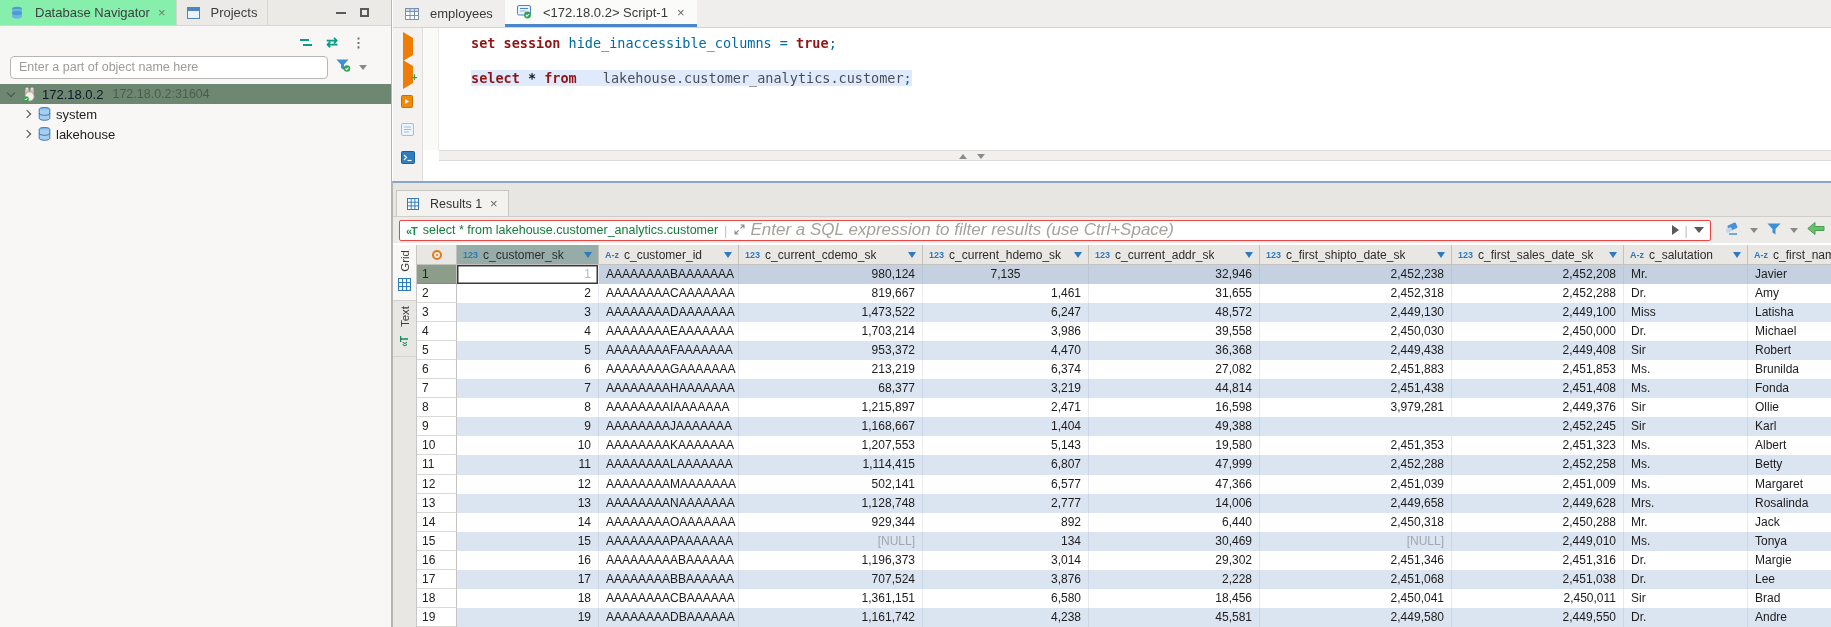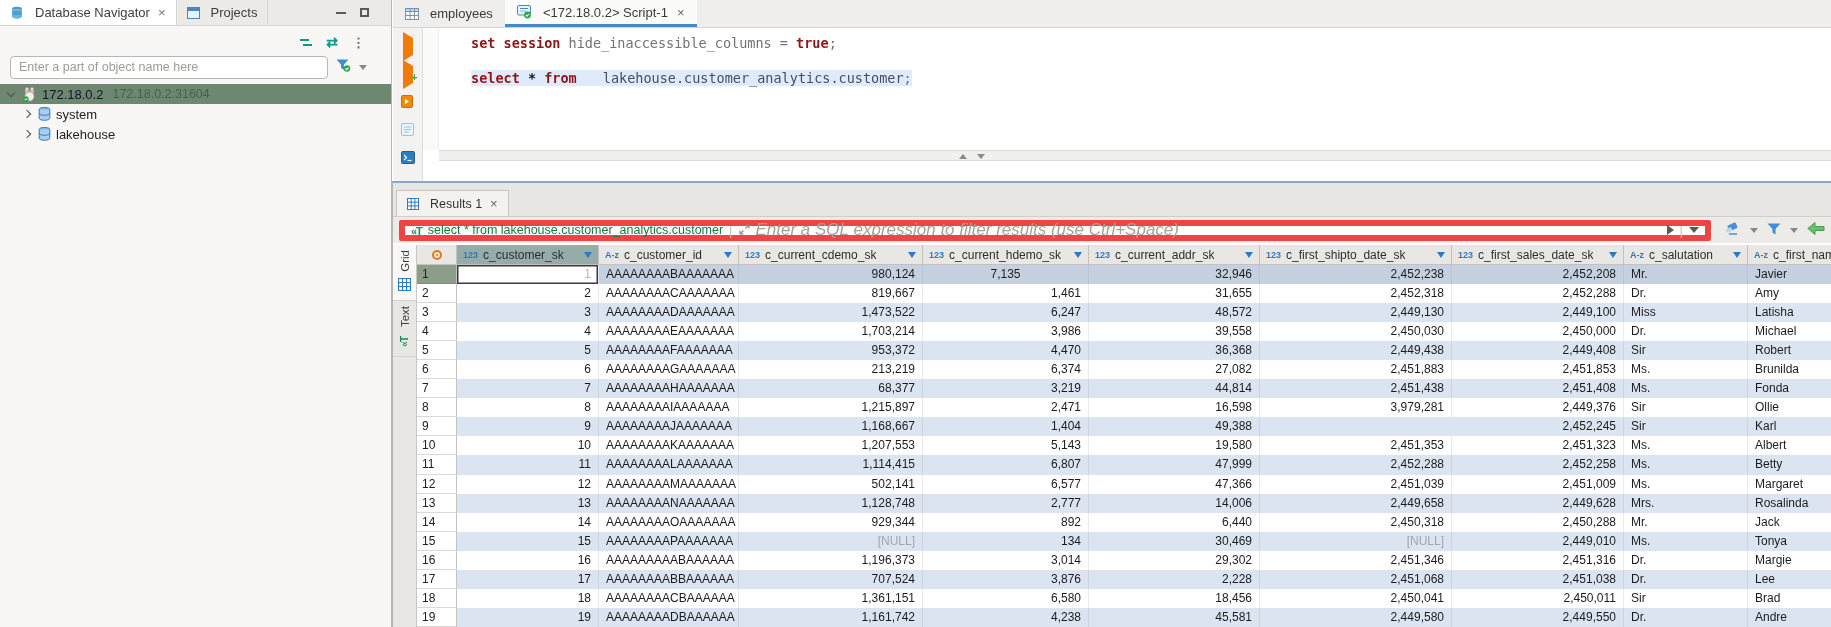--- a/index.html
+++ b/index.html
@@ -4,21 +4,21 @@
 <style>
   * { margin:0; padding:0; box-sizing:border-box; }
   html,body { width:1831px; height:627px; overflow:hidden; }
   body { font-family:"Liberation Sans", sans-serif; background:#fff; }
   #screen { position:relative; width:1831px; height:627px; background:#fff; overflow:hidden; }
 
   
   .left-panel { position:absolute; left:0; top:0; width:392px; height:627px; background:#f8f7f5; border-right:1px solid #b7b5b2; }
   .lp-tabbar { position:absolute; left:0; top:0; right:0; height:26px; background:#eceae7; border-bottom:1px solid #d8d6d3; display:flex; align-items:stretch; }
   .lp-tab { display:flex; align-items:center; gap:6px; padding:0 10px; font-size:13px; color:#3e3e3e; border-right:1px solid #d8d6d3; }
-  .lp-tab.active { background:#ffffff; }
+  .lp-tab.active { background:#86efac; }
   .lp-tab .close { color:#777; font-size:13px; margin-left:2px; }
   .lp-winbtns { margin-left:auto; display:flex; align-items:center; gap:14px; padding-right:22px; }
   .win-min { width:10px; height:2px; background:#5a5a5a; display:inline-block; }
   .win-max { width:9px; height:9px; border:2px solid #5a5a5a; display:inline-block; }
   .lp-toolbar { position:absolute; top:30px; right:0; height:24px; display:flex; align-items:center; gap:14px; padding-right:26px; }
   .icon-collapse { position:relative; width:13px; height:11px; display:inline-block; }
   .icon-collapse::before, .icon-collapse::after { content:""; position:absolute; left:1px; width:9px; height:2px; background:#0a9a8a; }
   .icon-collapse::before { top:2px; } .icon-collapse::after { top:7px; left:4px; }
   .icon-link::before { content:"\21C4"; color:#0a9a8a; font-size:14px; font-weight:bold; }
   .icon-dots::before { content:"\22EE"; color:#6f6d6a; font-size:13px; font-weight:bold; }
@@ -41,39 +41,39 @@
   .ed-tab { display:flex; align-items:center; gap:6px; padding:0 12px; font-size:13px; color:#3a3a3a; }
   .ed-tab.active { background:#fbfbfa; border-bottom:3px solid #4a86c8; }
   .ed-tab .close { color:#666; font-size:13px; margin-left:3px; }
   .ed-body { position:absolute; left:0; top:28px; right:0; height:122px; background:#fff; }
   .rail { position:absolute; left:0; top:0; width:30px; height:153px; background:#f3f2f0; border-right:1px solid #e0deda; display:flex; flex-direction:column; align-items:center; gap:10px; padding-top:10px; }
   .gutter { position:absolute; left:30px; top:0; width:16px; height:122px; background:#fafaf9; border-right:1px solid #ededeb; }
   .code { position:absolute; left:46px; top:0; right:0; height:122px; font-family:"DejaVu Sans Mono", monospace; font-size:13.5px; padding:7px 0 0 32px; }
   .cl { height:17.5px; line-height:17.5px; white-space:pre; }
   .cl .hlband { background:#dfeafc; }
   .kw { color:#8f1616; font-weight:bold; }
-  .pl { color:#737373; }
+  .pl { color:#0369a1; }
   .op { color:#141414; font-weight:bold; }
   .idf { color:#4a4e55;margin-left:18px; }
   .play-orange { width:0; height:0; border-left:10px solid #ef7d05; border-top:6px solid transparent; border-bottom:6px solid transparent; }
   .play-wrap { position:relative; }
   .plus { position:absolute; left:9px; top:7px; color:#2ea44f; font-size:10px; font-weight:bold; line-height:10px; }
 
   .hscroll { position:absolute; left:46px; top:150px; right:0; height:11px; background:#f1f0ee; border-top:1px solid #dddbd8; border-bottom:1px solid #dddbd8; }
   .sash { position:absolute; left:520px; top:1px; display:flex; gap:10px; align-items:center; height:8px; }
   .tri-up-s { width:0; height:0; border-left:4px solid transparent; border-right:4px solid transparent; border-bottom:5px solid #8a8a8a; }
   .tri-down-s { width:0; height:0; border-left:4px solid transparent; border-right:4px solid transparent; border-top:5px solid #8a8a8a; }
 
   
   .results { position:absolute; left:-1px; top:181px; right:0; bottom:0; border-top:2px solid #8aa6c9; background:#fff; border-left:1px solid #b7b5b2; }
   .res-tabbar { height:34px; background:#e8e6e3; border-bottom:1px solid #d0cecb; display:flex; align-items:flex-end; }
   .res-tab { display:flex; align-items:center; gap:6px; height:26px; margin-left:3px; padding:0 10px; background:#f4f2ef; border:1px solid #c9c7c4; border-bottom:none; font-size:12.5px; color:#333; }
   .res-tab .close { color:#666; font-size:13px; margin-left:2px; }
   .filterbar { height:26px; background:#edebe8; display:flex; align-items:center; padding:0 0 0 6px; }
-  .finput { width:1312px; height:21px; background:#fff; border:6px solid #ef4444; border-radius:2px; display:flex; align-items:center; padding:0 6px; gap:6px; }
+  .finput { width:1312px; height:21px; background:#fff; border:1px solid #ef4444; border-radius:2px; display:flex; align-items:center; padding:0 6px; gap:6px; }
   .ficon::before { content:"\AB T"; color:#1b8a5a; font-weight:bold; font-size:11px; letter-spacing:-1px; }
   .fquery { color:#157a3c; font-size:12.5px; white-space:nowrap; }
   .fsep { color:#c4c2bf; font-size:13px; }
   .fplaceholder { color:#a5a29e; font-size:17px; font-style:italic; white-space:nowrap; overflow:hidden; }
   .fspacer { flex:1; }
   .tri-right-dk { width:0; height:0; border-top:5px solid transparent; border-bottom:5px solid transparent; border-left:7px solid #5a5a5a; }
   .tri-down-dk { width:0; height:0; border-left:5px solid transparent; border-right:5px solid transparent; border-top:6px solid #5a5a5a; }
   .tri-down-g { width:0; height:0; border-left:4px solid transparent; border-right:4px solid transparent; border-top:5px solid #8a8886; }
   .fbtns { display:flex; align-items:center; gap:9px; padding-left:14px; }
 

